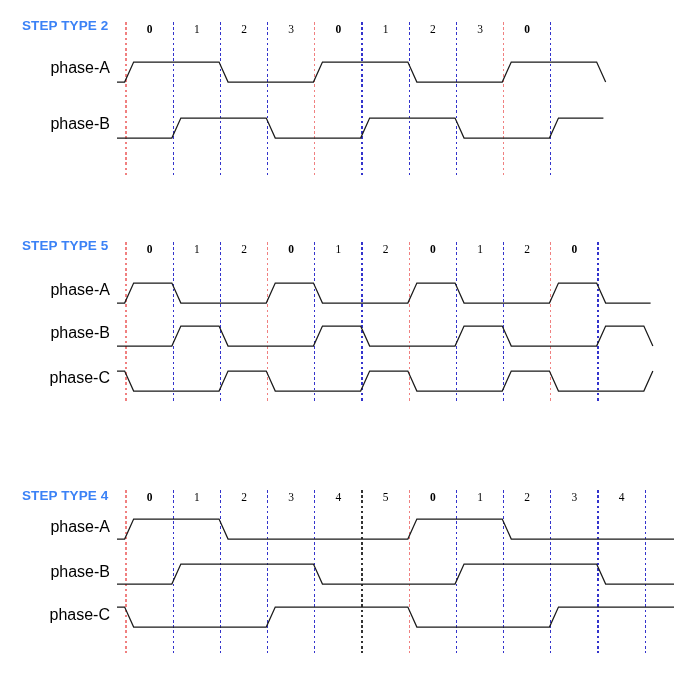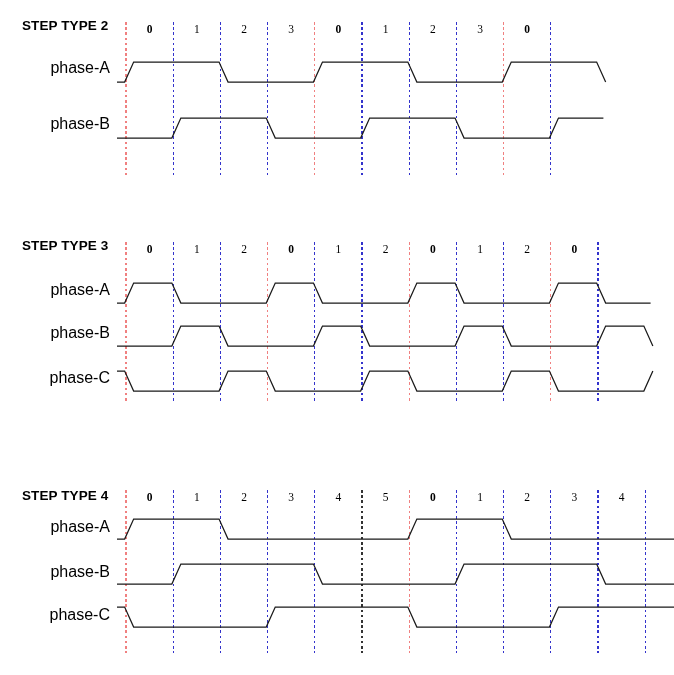--- a/index.html
+++ b/index.html
@@ -1,20 +1,20 @@
 <!DOCTYPE html>
 <html><head>
 <meta charset="utf-8">
 <style>
   html,body{margin:0;padding:0;background:#ffffff;}
   body{width:674px;height:675px;position:relative;
        font-family:"Liberation Sans", sans-serif;
        -webkit-font-smoothing:antialiased;}
   .diagram{position:absolute;left:0;width:674px;}
-  .title{position:absolute;font-weight:bold;font-size:13.5px;color:#000000;
+  .title{position:absolute;font-weight:bold;font-size:13.5px;color:#3b82f6;
          letter-spacing:0.1px;white-space:nowrap;}
   .phase-label{position:absolute;font-size:16px;color:#000;text-align:right;
                white-space:nowrap;}
   svg{position:absolute;left:0;top:0;overflow:visible;}
   .steplbl{font-size:11.5px;fill:#000;text-anchor:middle;
            font-family:"Liberation Serif", serif;}
   .steplbl.bold{font-weight:bold;}
 </style>
 </head>
 <body>
@@ -41,21 +41,21 @@
       <text x="338.4" y="33" class="steplbl bold">0</text>
       <text x="385.6" y="33" class="steplbl">1</text>
       <text x="432.8" y="33" class="steplbl">2</text>
       <text x="480" y="33" class="steplbl">3</text>
       <text x="527.2" y="33" class="steplbl bold">0</text>
       <path d="M117.00 82.00 L124.65 82.00 L133.65 62.00 L171.85 62.00 L173.20 62.00 L219.05 62.00 L219.05 62.00 L228.05 82.00 L266.25 82.00 L267.60 82.00 L313.45 82.00 L313.45 82.00 L322.45 62.00 L360.65 62.00 L362.00 62.00 L407.85 62.00 L407.85 62.00 L416.85 82.00 L455.05 82.00 L456.40 82.00 L502.25 82.00 L502.25 82.00 L511.25 62.00 L549.45 62.00 L550.80 62.00 L596.65 62.00 L596.65 62.00 L605.65 82.00" fill="none" stroke="#1a1a1a" stroke-width="1.25" stroke-linejoin="miter" stroke-linecap="butt"></path>
       <path d="M117.00 138.00 L126.00 138.00 L171.85 138.00 L171.85 138.00 L180.85 118.00 L219.05 118.00 L220.40 118.00 L266.25 118.00 L266.25 118.00 L275.25 138.00 L313.45 138.00 L314.80 138.00 L360.65 138.00 L360.65 138.00 L369.65 118.00 L407.85 118.00 L409.20 118.00 L455.05 118.00 L455.05 118.00 L464.05 138.00 L502.25 138.00 L503.60 138.00 L549.45 138.00 L549.45 138.00 L558.45 118.00 L596.65 118.00 L603.40 118.00" fill="none" stroke="#1a1a1a" stroke-width="1.25" stroke-linejoin="miter" stroke-linecap="butt"></path>
     </svg>
   </div>
 <div class="diagram" id="d1" style="top: 0px;">
-    <div class="title" style="left: 22px; top: 238px;">STEP TYPE 3</div>
+    <div class="title" style="left: 22px; top: 238px;">STEP TYPE 5</div>
     <div class="phase-label" style="left: 0px; width: 110px; top: 281px;">phase-A</div>
     <div class="phase-label" style="left: 0px; width: 110px; top: 324px;">phase-B</div>
     <div class="phase-label" style="left: 0px; width: 110px; top: 369px;">phase-C</div>
     <svg width="674" height="675">
       <line x1="126" y1="242" x2="126" y2="403" stroke="#f08080" stroke-width="1.3" stroke-dasharray="2.6,2.6" shape-rendering="crispEdges"></line>
       <line x1="173.2" y1="242" x2="173.2" y2="403" stroke="#3333cc" stroke-width="1.3" stroke-dasharray="2.6,2.6" shape-rendering="crispEdges"></line>
       <line x1="220.4" y1="242" x2="220.4" y2="403" stroke="#3333cc" stroke-width="1.3" stroke-dasharray="2.6,2.6" shape-rendering="crispEdges"></line>
       <line x1="267.6" y1="242" x2="267.6" y2="403" stroke="#f08080" stroke-width="1.3" stroke-dasharray="2.6,2.6" shape-rendering="crispEdges"></line>
       <line x1="314.8" y1="242" x2="314.8" y2="403" stroke="#3333cc" stroke-width="1.3" stroke-dasharray="2.6,2.6" shape-rendering="crispEdges"></line>
       <line x1="362" y1="242" x2="362" y2="403" stroke="#3333cc" stroke-width="1.3" stroke-dasharray="2.6,2.6" shape-rendering="crispEdges"></line>

